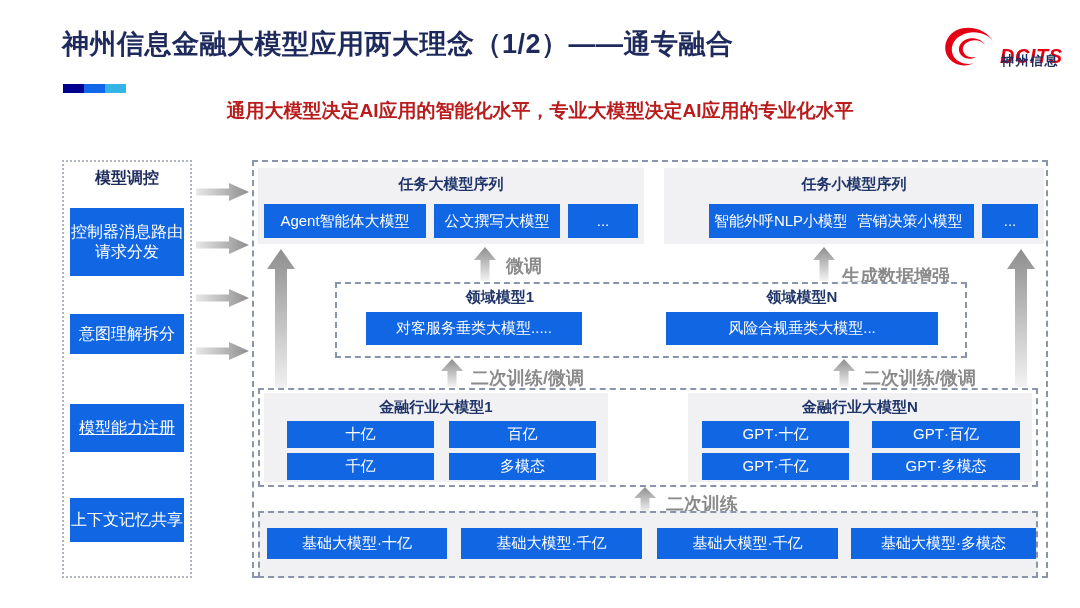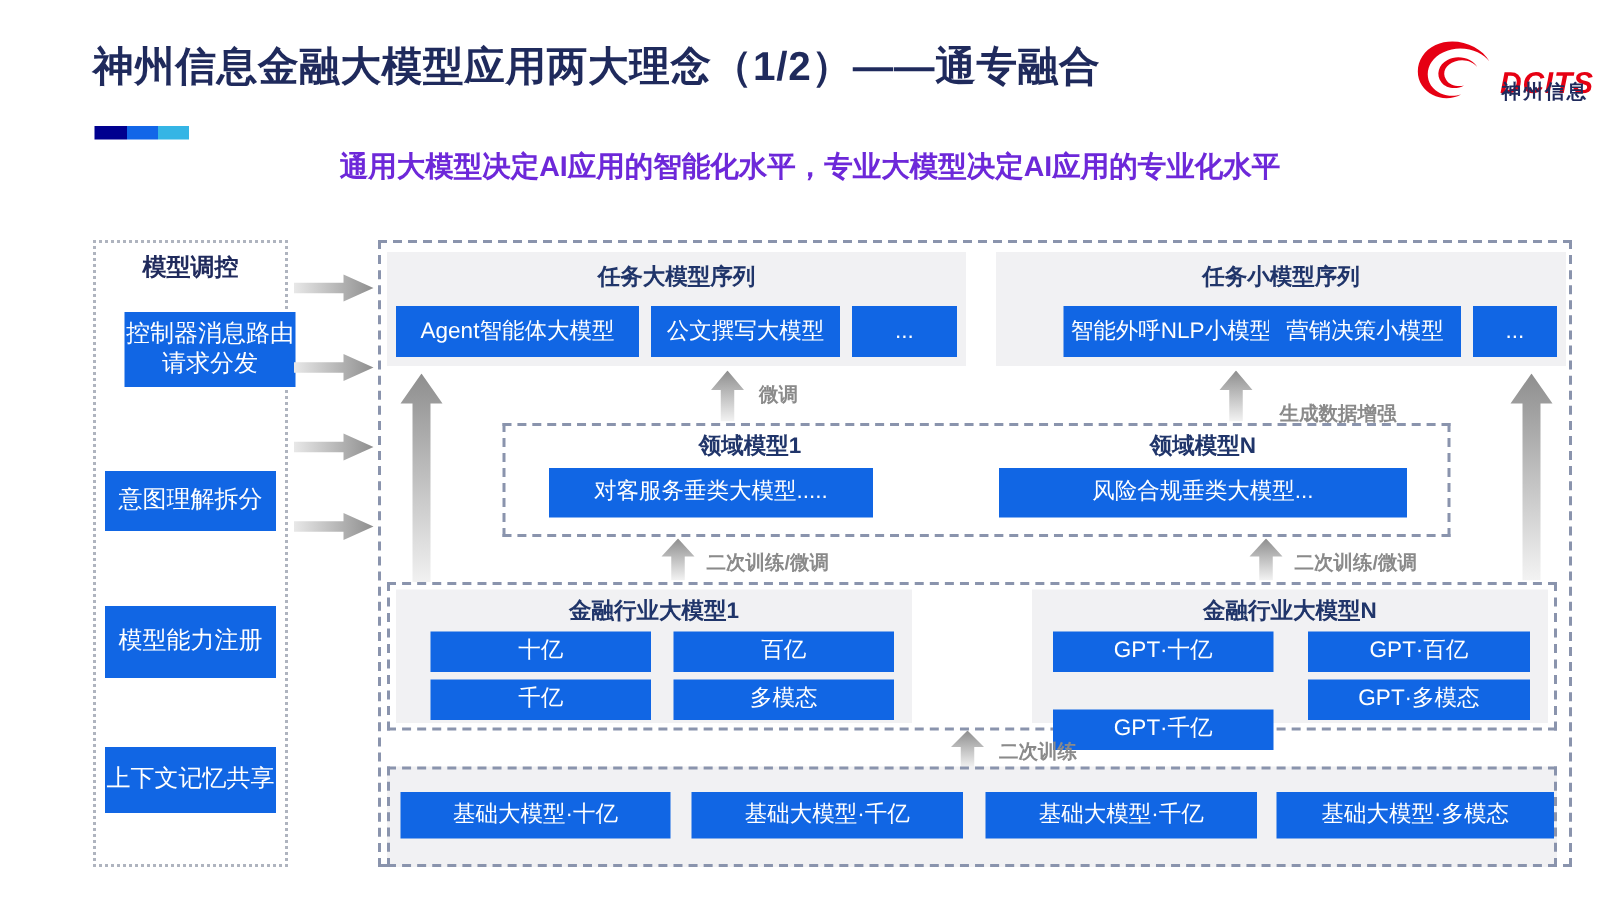--- a/index.html
+++ b/index.html
@@ -2,35 +2,35 @@
 <html><head>
 <meta charset="utf-8">
 <style>
   html,body{margin:0;padding:0;background:#ffffff;}
   #page{position:relative;width:1080px;height:608px;background:#ffffff;overflow:hidden;
         font-family:"Liberation Sans",sans-serif;}
   .abs{position:absolute;}
   #title{left:62px;top:26px;font-size:27px;font-weight:bold;color:#1F2A5C;letter-spacing:0.5px;white-space:nowrap;}
   #titlebar{left:63px;top:84px;width:63px;height:9px;
     background:linear-gradient(to right,#00008F 0%,#00008F 34%,#1266E8 34%,#1266E8 67%,#35B5E5 67%,#35B5E5 100%);}
-  #subtitle{left:0;right:0;top:98px;text-align:center;font-size:19px;font-weight:bold;color:#6d28d9;}
+  #subtitle{left:0;right:0;top:98px;text-align:center;font-size:19px;font-weight:bold;color:#b91c1c;}
   
   #logo-text{left:1000px;top:29px;font-size:20px;font-weight:bold;font-style:italic;color:#E60013;letter-spacing:0.5px;margin-top:16px;}
   #logo-sub{left:1001px;top:52px;font-size:13px;font-weight:bold;color:#1F2A5C;letter-spacing:1.5px;}
   
   #sidebar{left:62px;top:160px;width:130px;height:418px;border:2px dotted #AFB4BF;box-sizing:border-box;background:#fff;}
   #sidebar-title{left:62px;top:168px;width:130px;text-align:center;font-size:16px;font-weight:bold;color:#1F2A5C;}
   .bluebox{position:absolute;background:#1166E4;color:#ffffff;display:flex;align-items:center;justify-content:center;
            text-align:center;font-size:15px;line-height:1.25;}
   .side-item{width:114px;left:70px;font-size:16px;}
   
   .gpanel{position:absolute;background:#F1F1F3;}
   .dcont{position:absolute;border:2px dashed #8A94AD;box-sizing:border-box;background:#ffffff;}
   .gheader{position:absolute;text-align:center;font-size:15px;font-weight:bold;color:#20356A;white-space:nowrap;}
-  .glabel{position:absolute;font-size:13px;font-weight:bold;color:#8A8A8A;white-space:nowrap;}
+  .glabel{position:absolute;font-size:18px;font-weight:bold;color:#8A8A8A;white-space:nowrap;}
   .harrow{position:absolute;left:196px;width:54px;height:22px;}
   svg{display:block;}
 </style>
 </head>
 <body>
 
 <div id="page">
 
   <svg width="0" height="0">
     <defs>
@@ -51,23 +51,23 @@
 
   <svg class="abs" style="left:944px;top:26px;" width="52" height="42" viewBox="0 0 52 42">
     <path fill="#E60013" d="M49 15 C43 4 26 -2 13 4 C2 9 -2 22 4 31 C9 39 21 42 30 37 C24 39 15 38 10 31 C5 23 9 13 18 9 C30 3 44 8 49 15 Z"></path>
     <path fill="#E60013" d="M41 19 C38 13 28 10 21 14 C15 17 13 24 17 29 C20 33 27 34 32 31 C28 32 22 31 20 27 C17 22 20 17 26 15 C32 13 38 15 41 19 Z"></path>
   </svg>
   <div class="abs" id="logo-text">DCITS</div>
   <div class="abs" id="logo-sub">神州信息</div>
 
   <div class="abs" id="sidebar"></div>
   <div class="abs" id="sidebar-title">模型调控</div>
-  <div class="bluebox side-item" style="top:208px;height:50px;margin-left:13px;">控制器消息路由请求分发</div>
+  <div class="bluebox side-item" style="top:208px;height:68px;">控制器消息路由请求分发</div>
   <div class="bluebox side-item" style="top:314px;height:40px;">意图理解拆分</div>
-  <div class="bluebox side-item" style="top:404px;height:48px;">模型能力注册</div>
+  <div class="bluebox side-item" style="top:404px;height:48px;text-decoration:underline;">模型能力注册</div>
   <div class="bluebox side-item" style="top:498px;height:44px;">上下文记忆共享</div>
 
   <svg class="harrow" style="top:181px;" viewBox="0 0 54 22">
       <polygon points="0,7.5 33,7.5 33,2 53,11 33,20 33,14.5 0,14.5" fill="url(#gh)"></polygon>
     </svg>
   <svg class="harrow" style="top:234px;" viewBox="0 0 54 22">
       <polygon points="0,7.5 33,7.5 33,2 53,11 33,20 33,14.5 0,14.5" fill="url(#gh)"></polygon>
     </svg>
   <svg class="harrow" style="top:287px;" viewBox="0 0 54 22">
       <polygon points="0,7.5 33,7.5 33,2 53,11 33,20 33,14.5 0,14.5" fill="url(#gh)"></polygon>
@@ -128,21 +128,21 @@
   <div class="gpanel" style="left:264px;top:393px;width:344px;height:89px;"></div>
   <div class="gheader" style="left:264px;top:398px;width:344px;">金融行业大模型1</div>
   <div class="bluebox" style="left:287px;top:421px;width:147px;height:27px;">十亿</div>
   <div class="bluebox" style="left:449px;top:421px;width:147px;height:27px;">百亿</div>
   <div class="bluebox" style="left:287px;top:453px;width:147px;height:27px;">千亿</div>
   <div class="bluebox" style="left:449px;top:453px;width:147px;height:27px;">多模态</div>
   <div class="gpanel" style="left:688px;top:393px;width:344px;height:89px;"></div>
   <div class="gheader" style="left:688px;top:398px;width:344px;">金融行业大模型N</div>
   <div class="bluebox" style="left:702px;top:421px;width:147px;height:27px;">GPT·十亿</div>
   <div class="bluebox" style="left:872px;top:421px;width:148px;height:27px;">GPT·百亿</div>
-  <div class="bluebox" style="left:702px;top:453px;width:147px;height:27px;margin-top:20px;">GPT·千亿</div>
+  <div class="bluebox" style="left:702px;top:453px;width:147px;height:27px;">GPT·千亿</div>
   <div class="bluebox" style="left:872px;top:453px;width:148px;height:27px;">GPT·多模态</div>
 
   <svg class="abs" style="left:633px;top:487px;" width="24" height="25" viewBox="0 0 24 25">
       <polygon points="12,0 23,11 16.5,11 16.5,25 7.5,25 7.5,11 1,11" fill="url(#gv)"></polygon>
     </svg>
   <div class="glabel" style="left:666px;top:492px;">二次训练</div>
 
   <div class="dcont" style="left:258px;top:511px;width:780px;height:67px;background:#F1F1F3;"></div>
   <div class="bluebox" style="left:267px;top:528px;width:180px;height:31px;">基础大模型·十亿</div>
   <div class="bluebox" style="left:461px;top:528px;width:181px;height:31px;">基础大模型·千亿</div>

